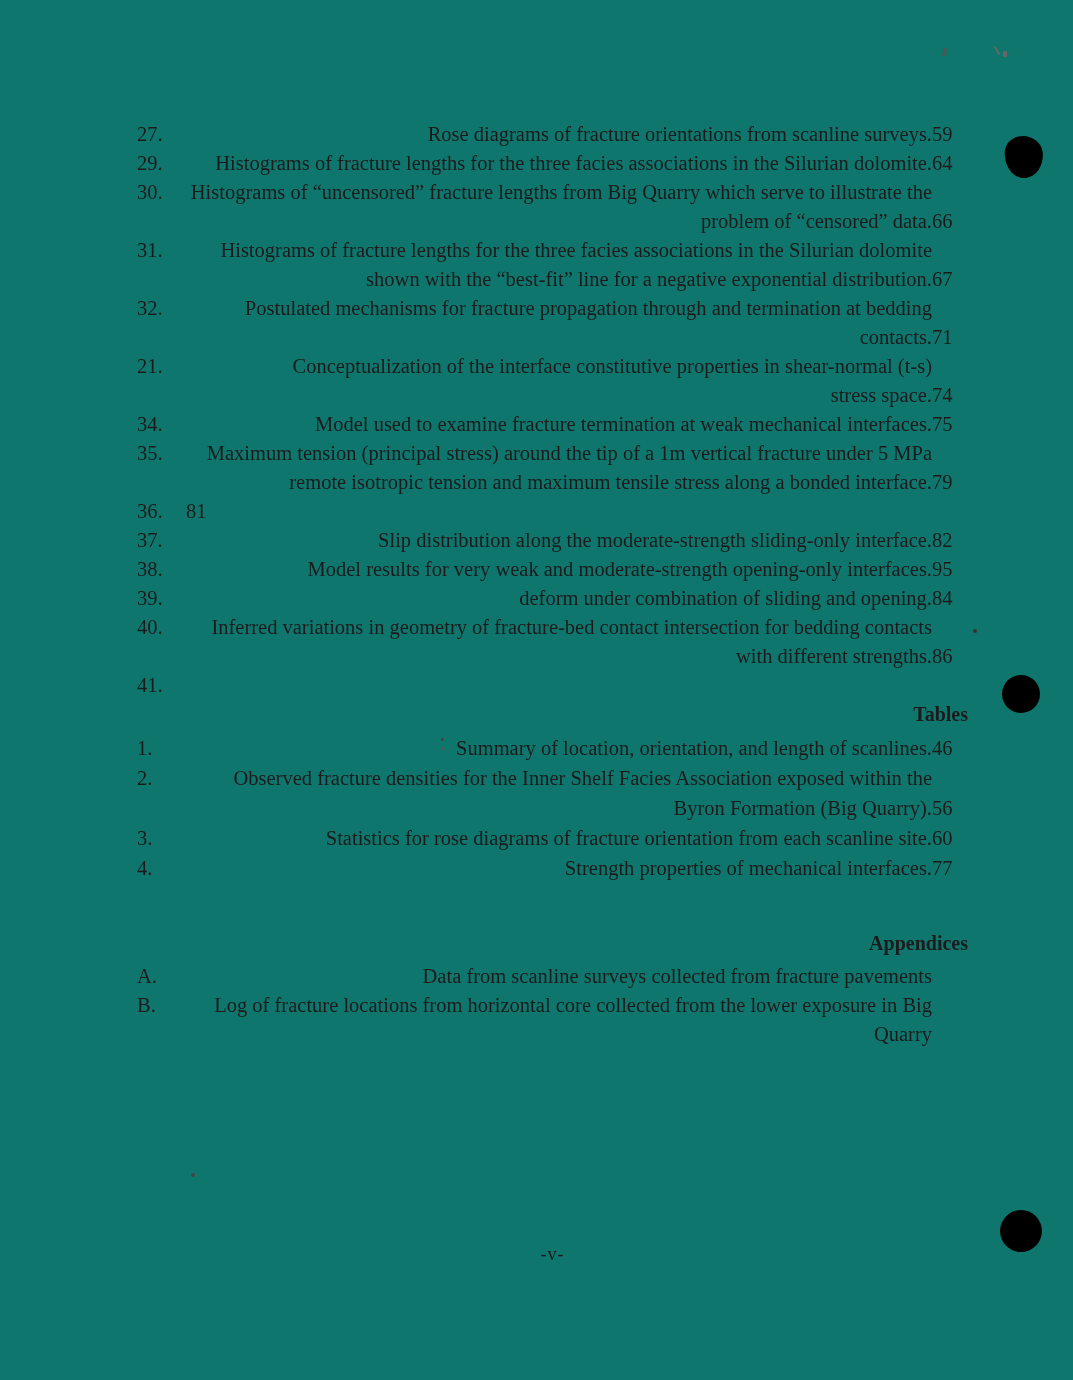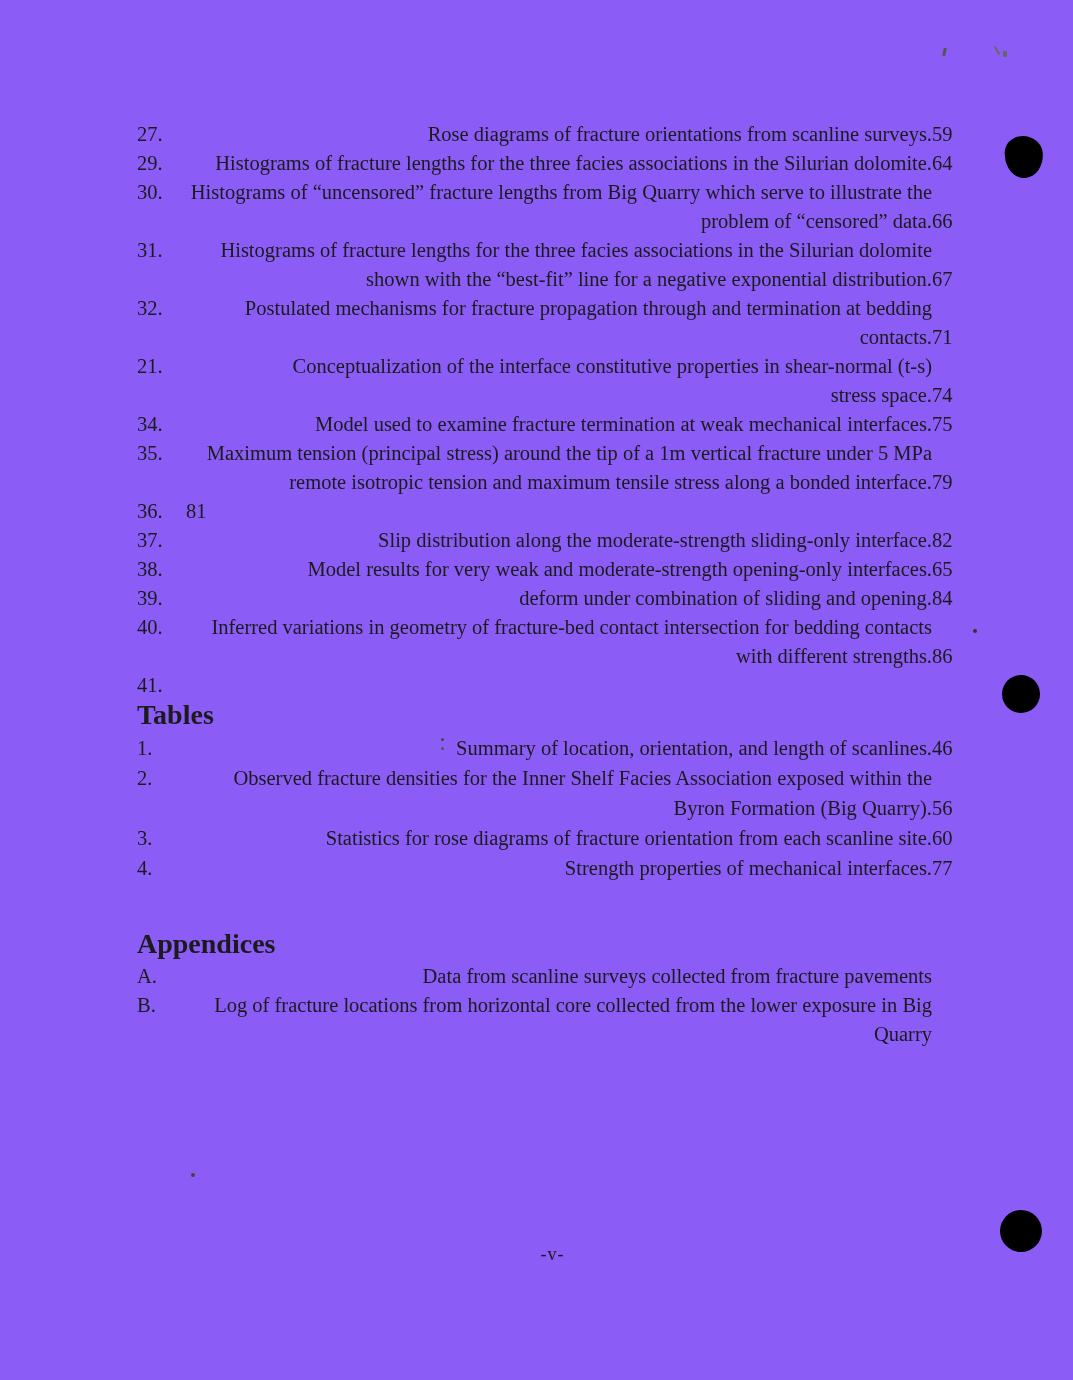--- a/index.html
+++ b/index.html
@@ -1,39 +1,39 @@
 <!DOCTYPE html>
 <html><head>
 <meta charset="utf-8">
 <style>
   html,body{margin:0;padding:0;background:#e8e8e8;}
   .sheet{
     position:relative;
     width:1073px;height:1380px;
     margin:0 auto;
-    background:#8b5cf6;
+    background:#0f766e;
     overflow:hidden;
     font-family:"Liberation Serif","DejaVu Serif",serif;
     color:#1b1b1b;
   }
   .toc{
     padding:120px 105px 0 137px;
     font-size:20.5px;
     line-height:29px;
   }
   .entry{display:flex;align-items:flex-start;}
   .num{width:49px;flex:0 0 49px;}
   .txt{flex:1 1 0;min-width:0;}
   .line{display:block;white-space:nowrap;text-align:right;}
   .pg{flex:0 0 36px;width:36px;text-align:left;align-self:flex-end;}
   
   .figures .entry:nth-child(7) .line + .line{margin-top:17px;}
   .sec-heading{
-    margin:0;text-align:left;
-    font-size:28px;line-height:29px;font-weight:bold;
+    margin:0;text-align:right;
+    font-size:20px;line-height:29px;font-weight:bold;
   }
   .tables{margin-top:4px;line-height:30px;}
   .appendices-heading{margin-top:46px;}
   .appendices{margin-top:4px;}
   .footer{
     position:absolute;left:137px;right:105px;top:1244px;
     text-align:center;font-size:18px;letter-spacing:1px;
   }
   
   .blob{position:absolute;background:#000;}
@@ -126,21 +126,21 @@
           <span class="txt">
             <span class="line">Slip distribution along the moderate-strength sliding-only interface.</span>
           </span>
           <span class="pg">82</span>
         </div>
         <div class="entry">
           <span class="num">38.</span>
           <span class="txt">
             <span class="line">Model results for very weak and moderate-strength opening-only interfaces.</span>
           </span>
-          <span class="pg">65</span>
+          <span class="pg">95</span>
         </div>
         <div class="entry">
           <span class="num">39.</span>
           <span class="txt">
             <span class="line">deform under combination of sliding and opening.</span>
           </span>
           <span class="pg">84</span>
         </div>
         <div class="entry">
           <span class="num">40.</span>

